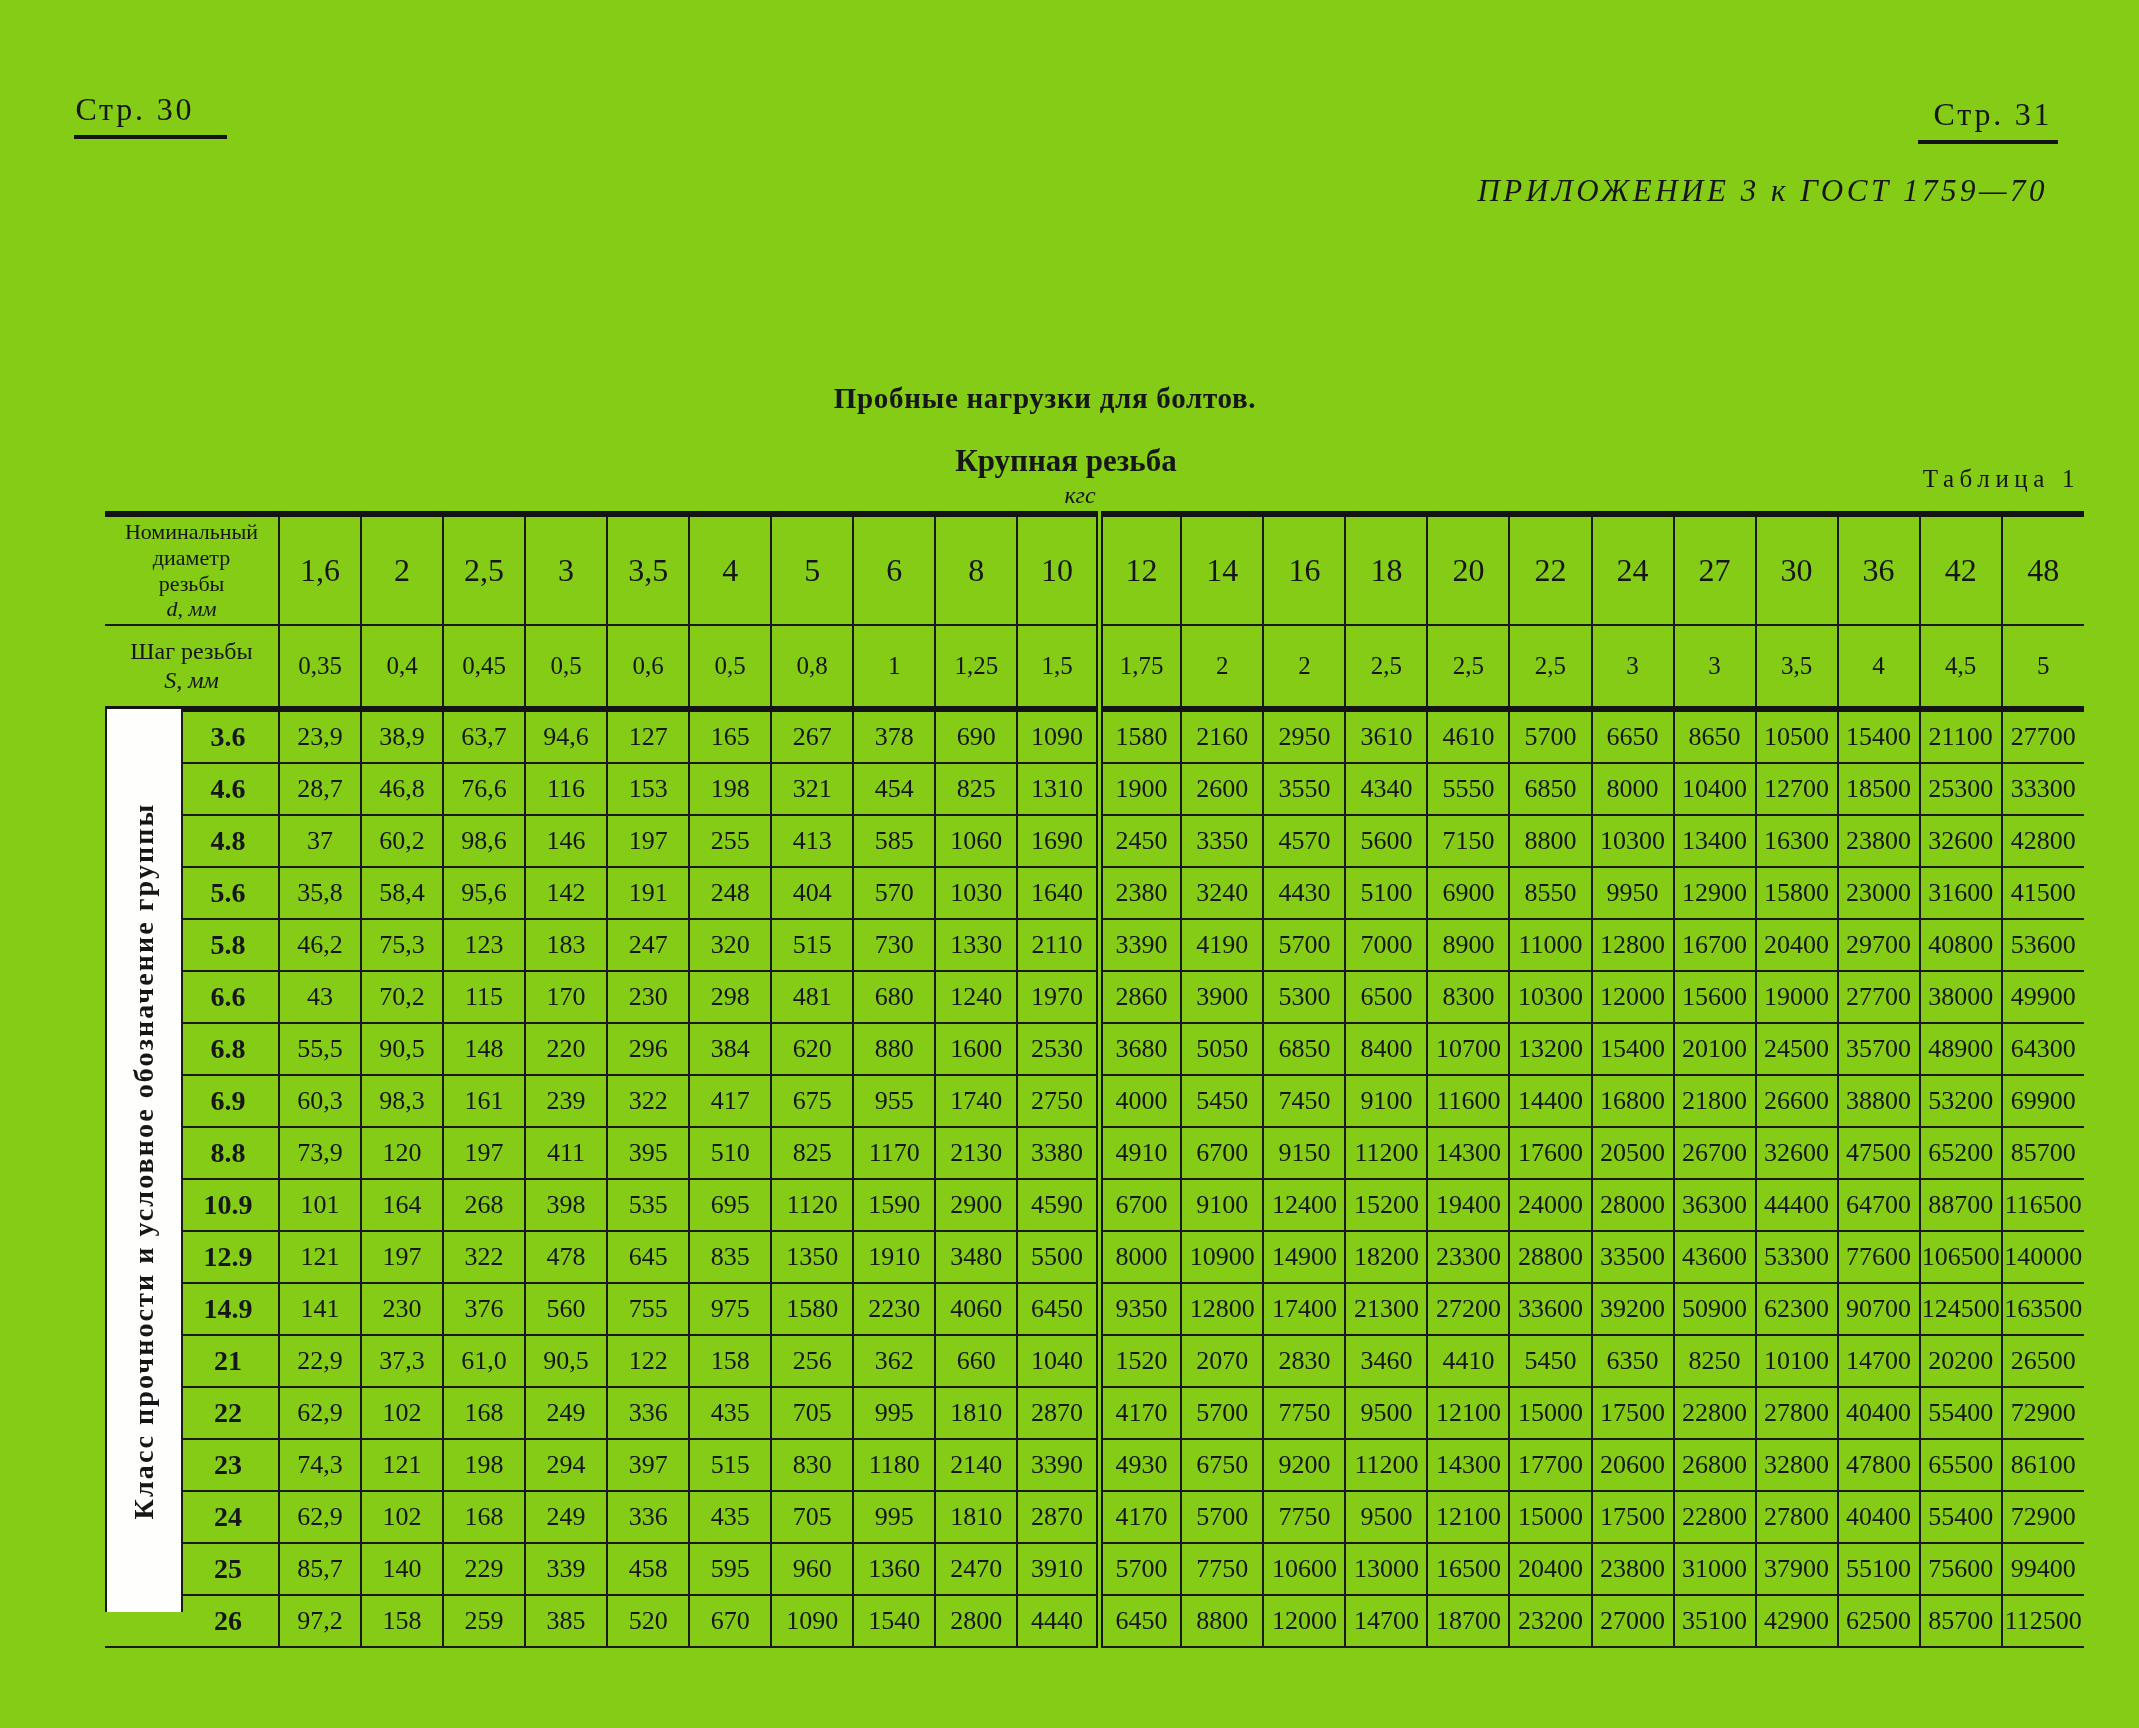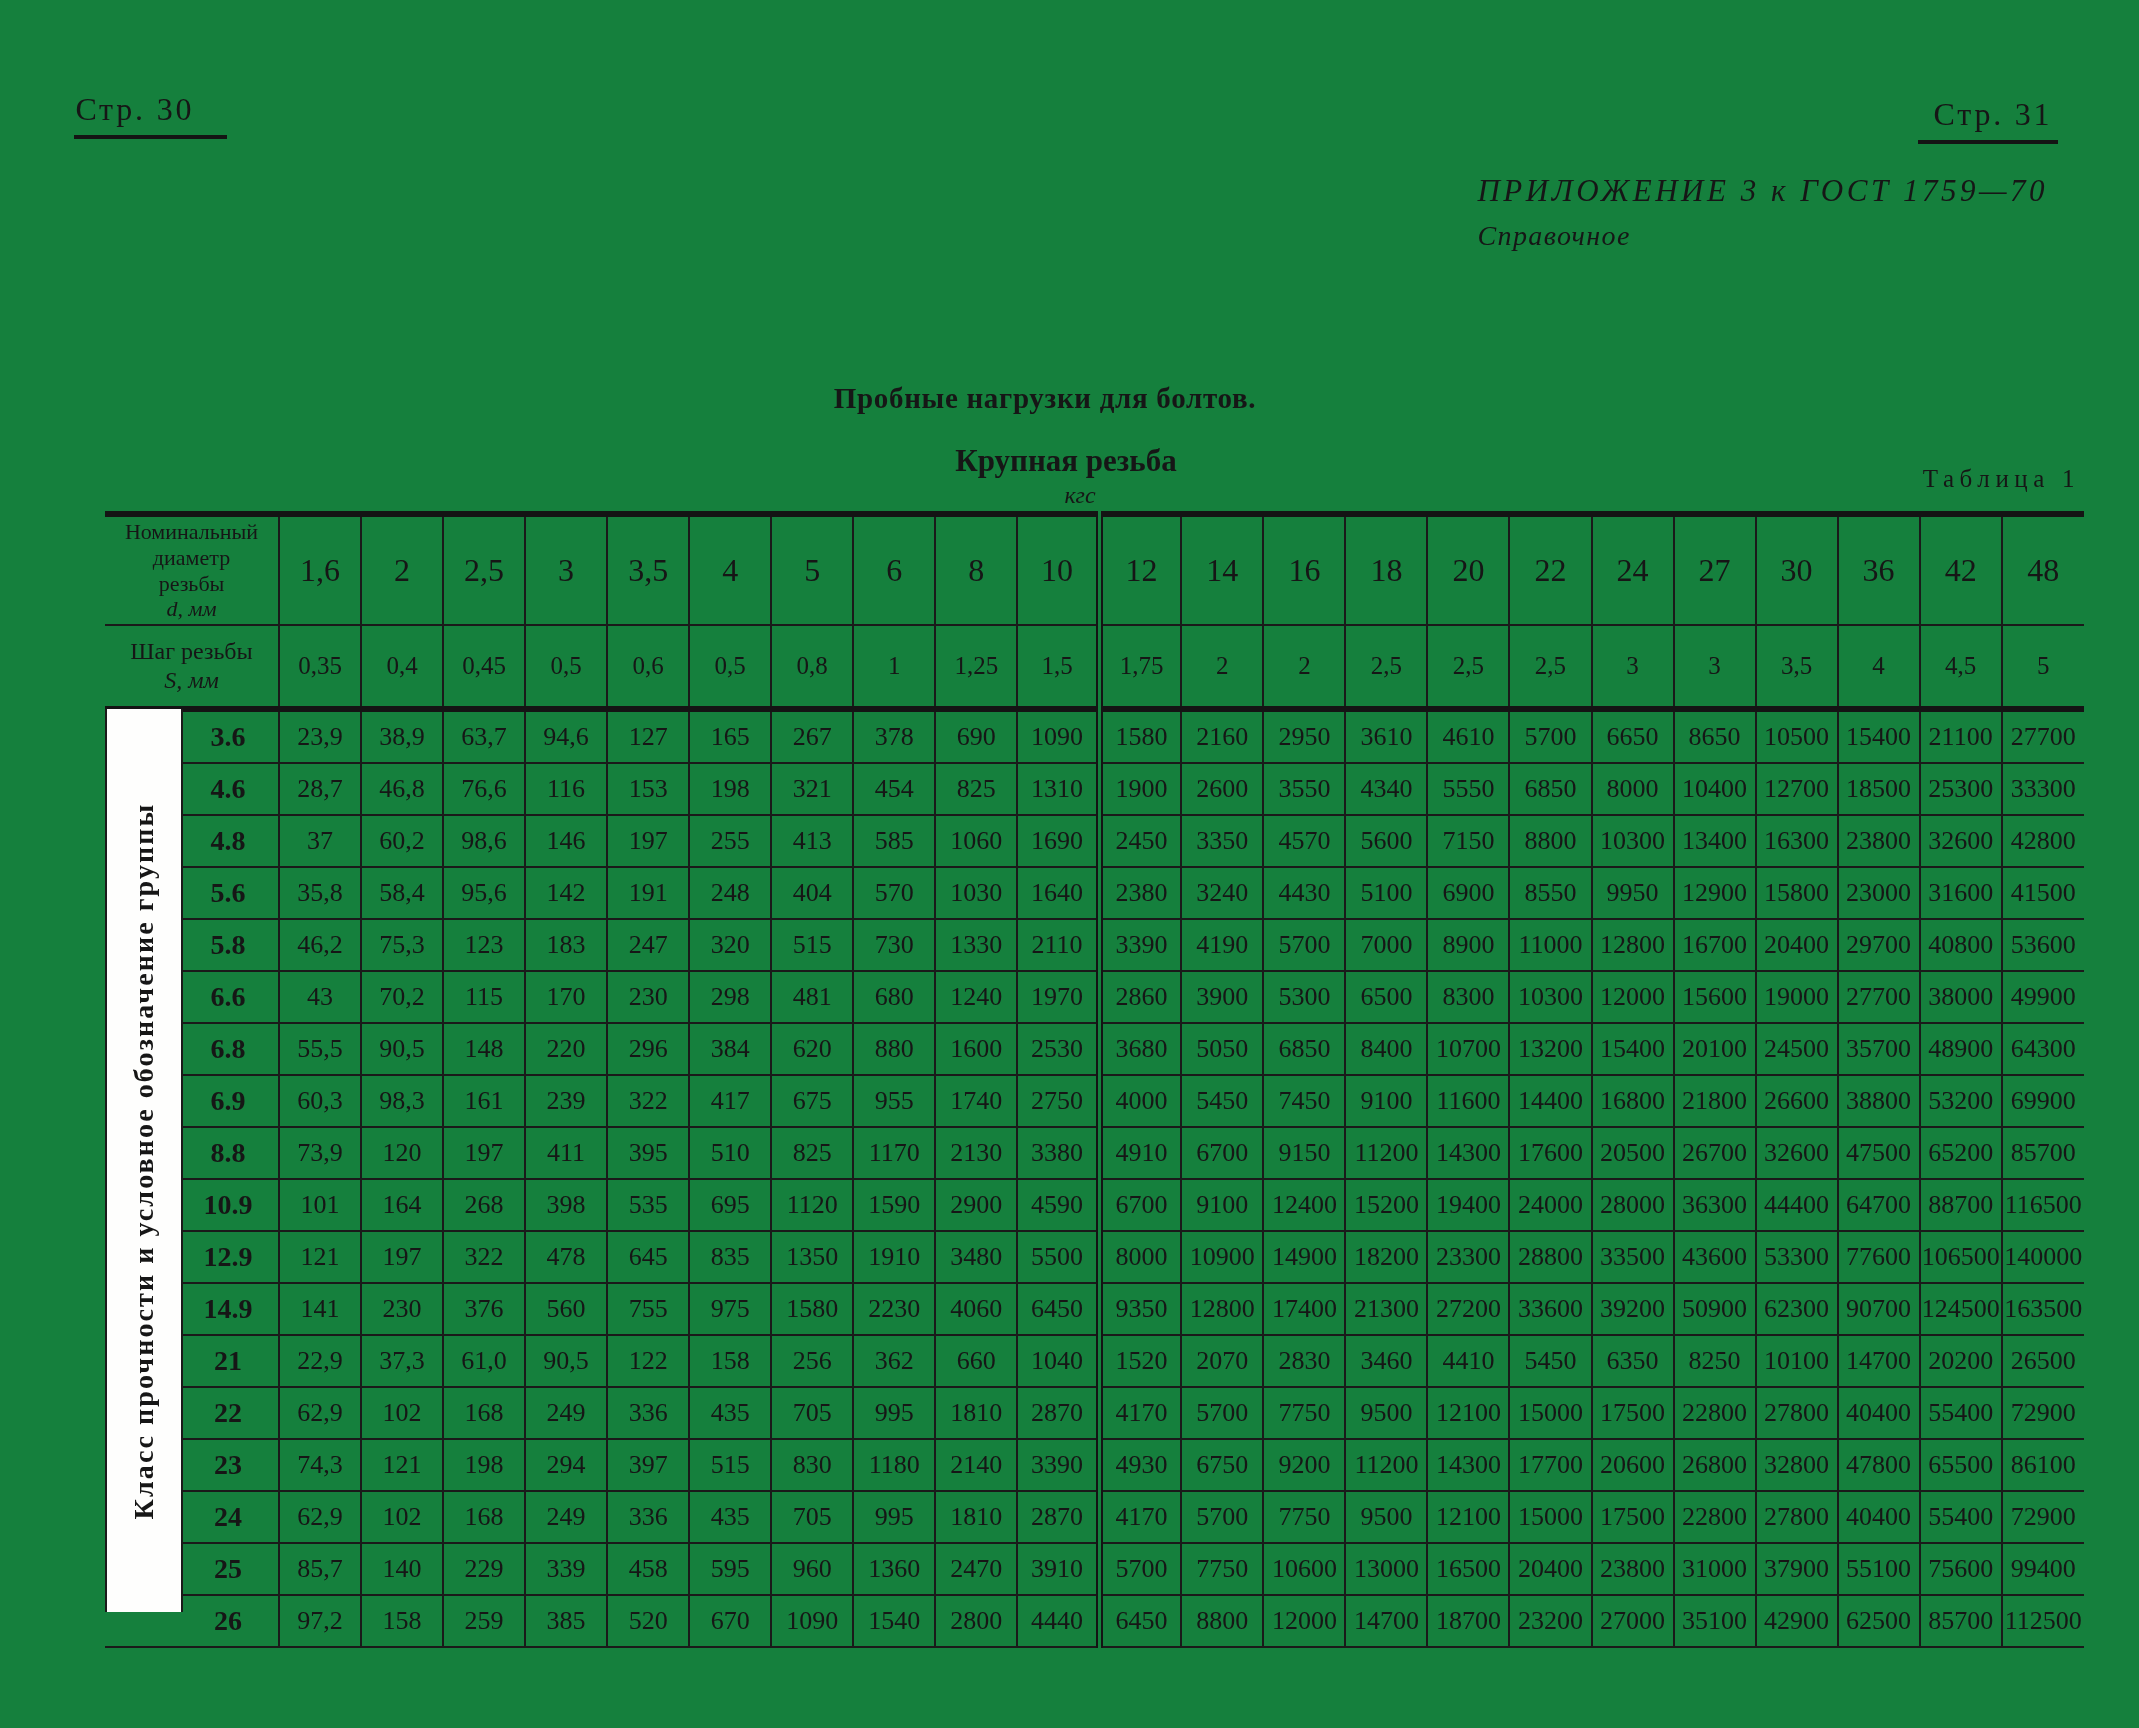--- a/index.html
+++ b/index.html
@@ -1,17 +1,17 @@
 <!DOCTYPE html>
 <html style="font-size:11px"><head>
 <meta charset="utf-8">
 <style>
   html,body { margin:0; padding:0; background:#ffffff; }
   .page {
-    position:relative; width:2140px; height:1728px; background:#15803d;
+    position:relative; width:2140px; height:1728px; background:#84cc16;
     font-family:"Liberation Serif","DejaVu Serif",serif; color:#161616;
     overflow:hidden;
   }
   .pnum { position:absolute; font-size:32px; letter-spacing:2.8px; }
   .pnum .u { display:inline-block; border-bottom:4.2px solid #141414; padding:0 33px 7px 1.4px; }
   .pnum-left  { left:74px; top:91px; }
   .pnum-right { right:82px; top:96px; }
   .pnum-right .u { padding:0 5.6px 7px 15.3px; }
   .appendix { position:absolute; right:92px; top:173px; text-align:left; font-style:italic; }
   .appendix .l1 { font-size:31px; letter-spacing:3.5px; white-space:nowrap; }
@@ -65,21 +65,20 @@
 
   <div class="pnum pnum-left">
     <span class="u">Стр. 30</span>
   </div>
   <div class="pnum pnum-right">
     <span class="u">Стр. 31</span>
   </div>
 
   <div class="appendix">
     <div class="l1">ПРИЛОЖЕНИЕ 3 к ГОСТ 1759—70</div>
-    <div class="l2">Справочное</div>
   </div>
 
   <div class="centerband doc-title">Пробные нагрузки для болтов.</div>
   <div class="centerband doc-subtitle">Крупная резьба</div>
   <div class="centerband unit-label">кгс</div>
 
   <div class="tcaption">Таблица 1</div>
 
   <table class="loads">
     <colgroup>

